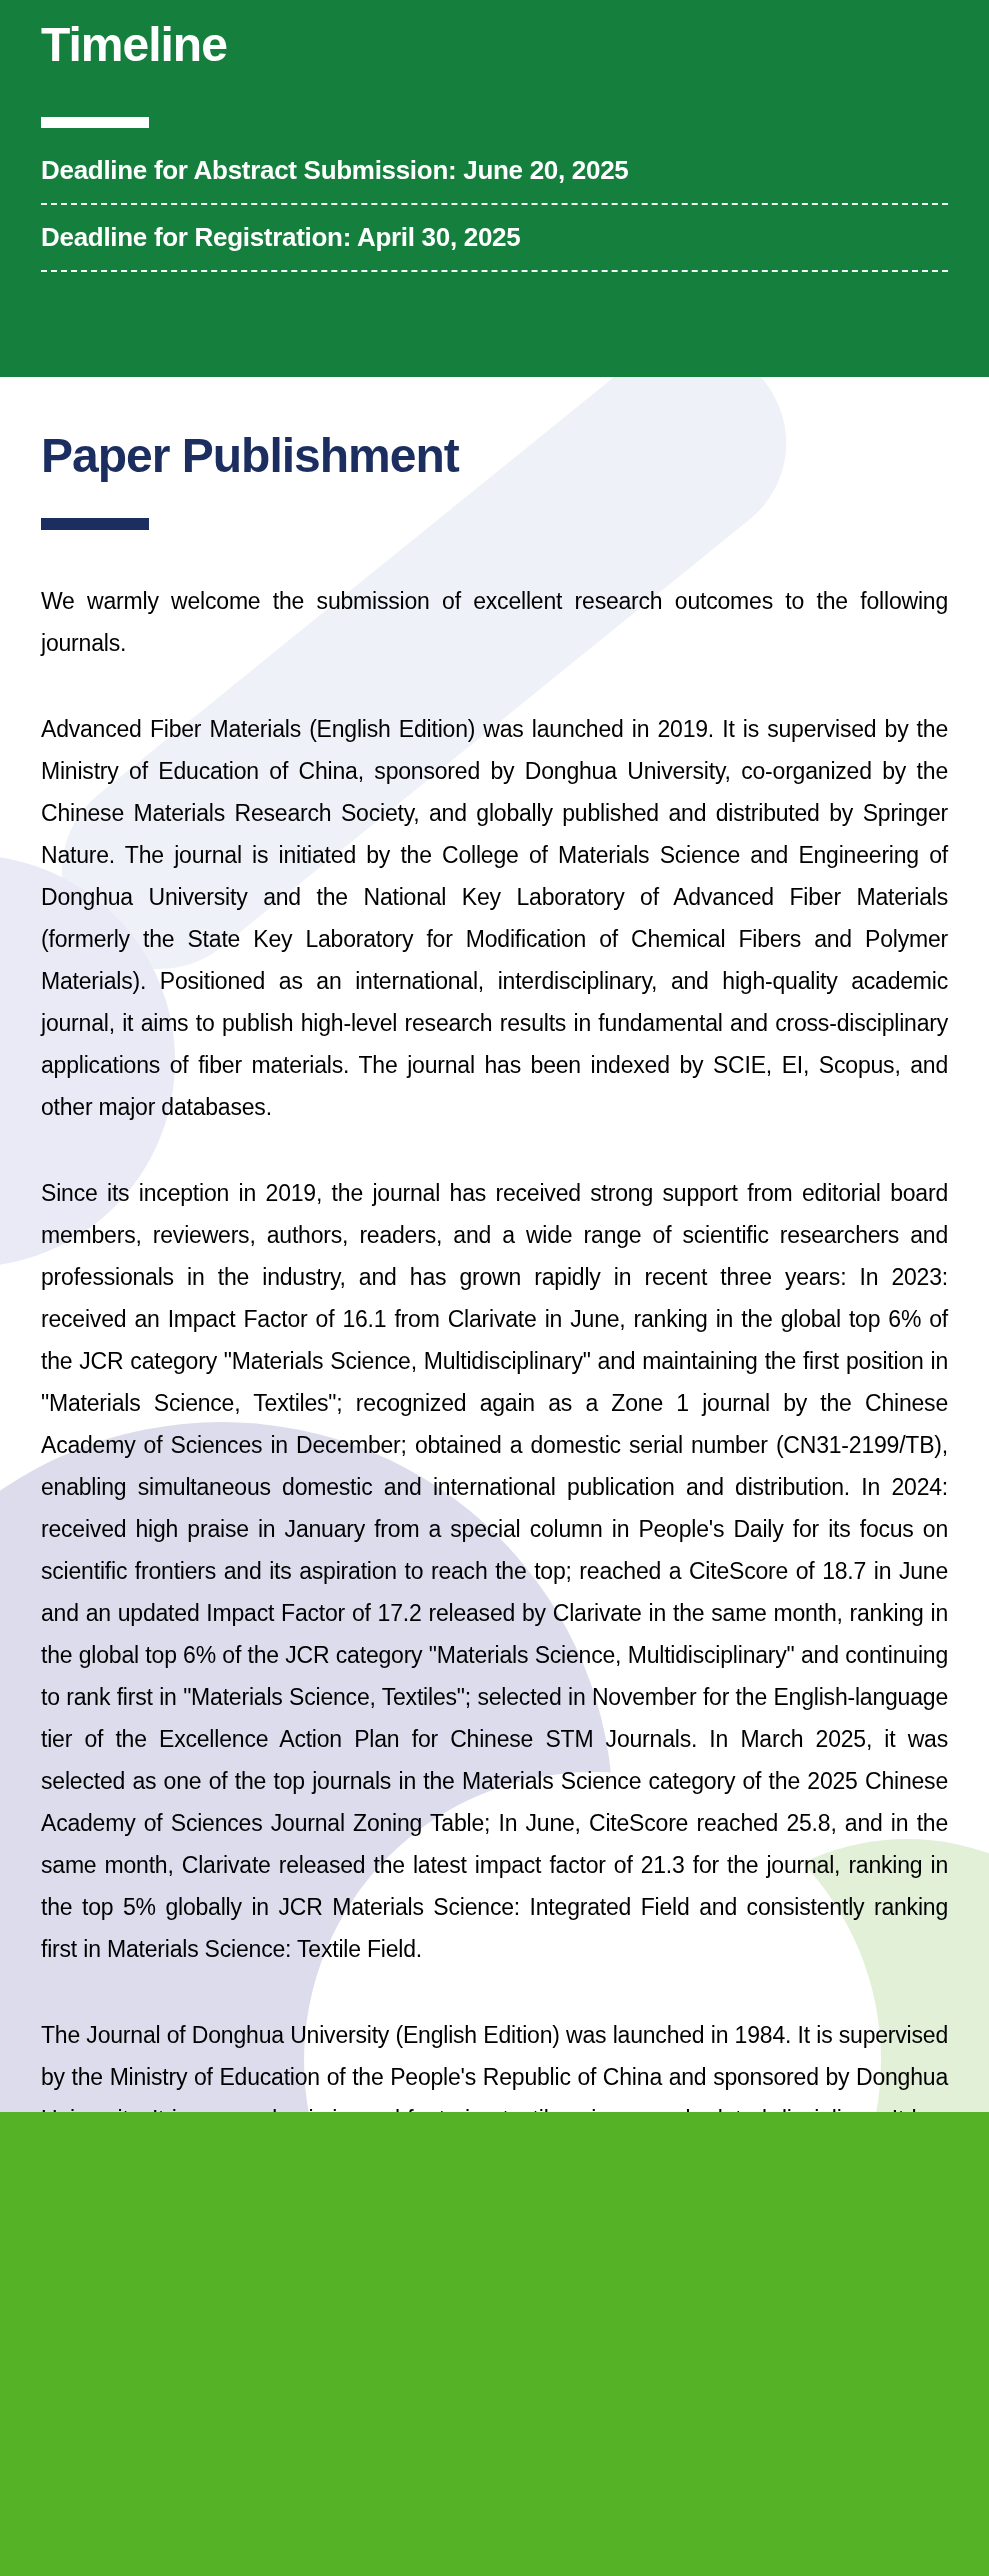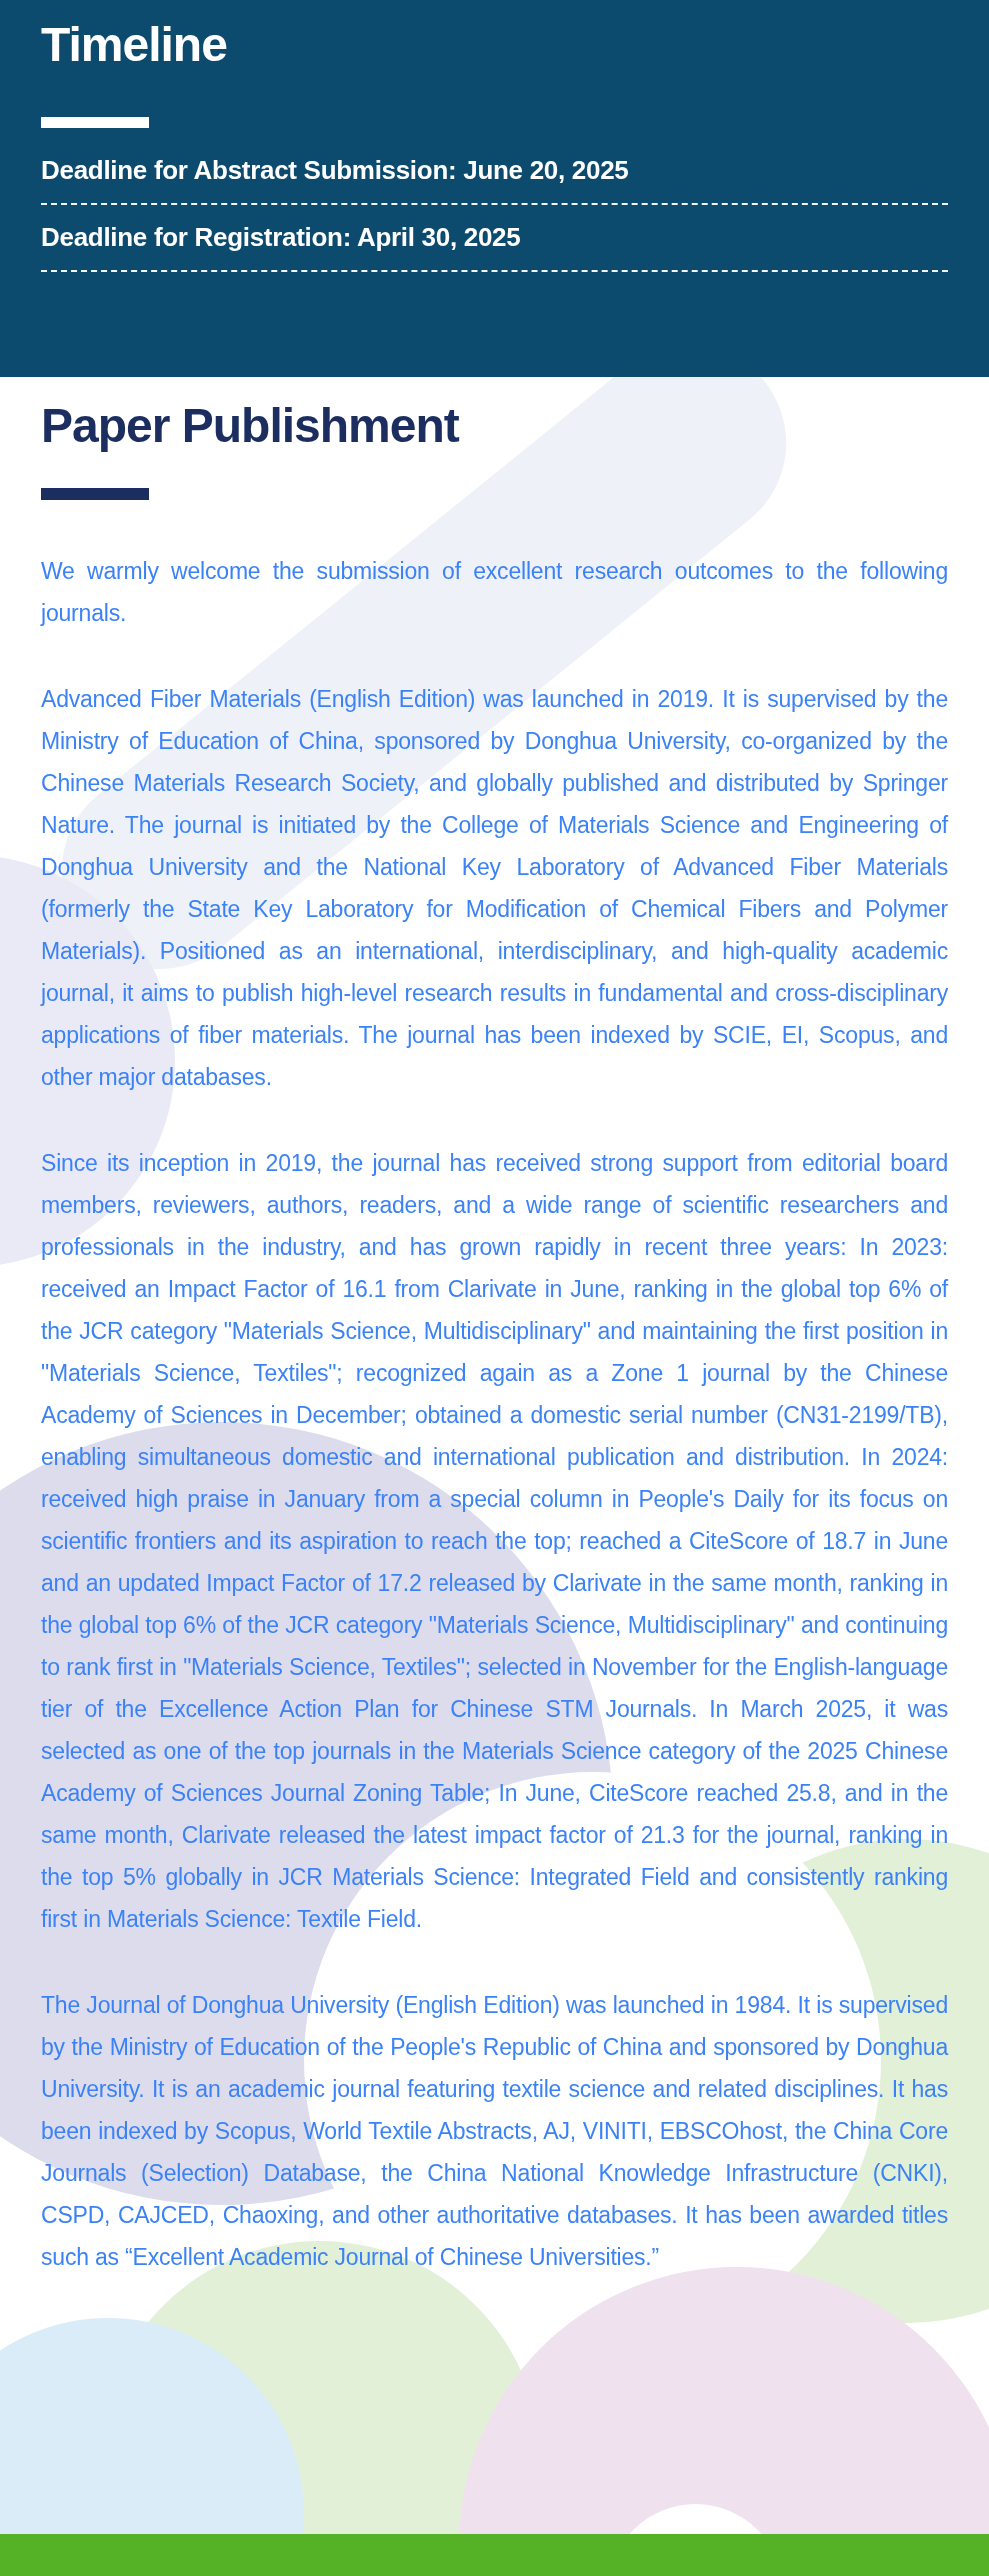--- a/index.html
+++ b/index.html
@@ -40,48 +40,48 @@
     font-size:48px;
     font-weight:bold;
     letter-spacing:-1px;
     line-height:1.05;
   }
   .underbar { width:108px; height:11.3px; }
 
   
   .sec-timeline {
     height:377px;
-    background:#0c4a6e;
+    background:#15803d;
     padding-top:19.6px;
     overflow:hidden;
   }
   .sec-timeline h2 { color:#ffffff; }
   .sec-timeline .underbar { background:#ffffff; margin-top:47px; }
   .deadline-list { margin-top:9.3px; }
   .deadline-row {
     color:#ffffff;
     font-size:26px;
     font-weight:bold;
     letter-spacing:-0.3px;
     padding:17.5px 0 16.5px 0;
     border-bottom:2.6px dashed rgba(255,255,255,0.95);
   }
 
   
   .sec-paper {
-    height:2157px;
-    padding-top:24px;
+    height:1735px;
+    padding-top:54px;
     overflow:hidden;
     background:transparent;
   }
   .sec-paper h2 { color:#1b2e5f; }
   .sec-paper .underbar { background:#1b2e5f; margin-top:37px; }
   .body-text {
     margin:44px 0 0 0;
-    color:#3b82f6;
+    color:#000000;
     font-size:23px;
     line-height:42px;
     letter-spacing:-0.2px;
     text-align:justify;
   }
   .body-text.first { margin-top:50px; }
 
   
   .sec-hosts {
     height:1394px;

